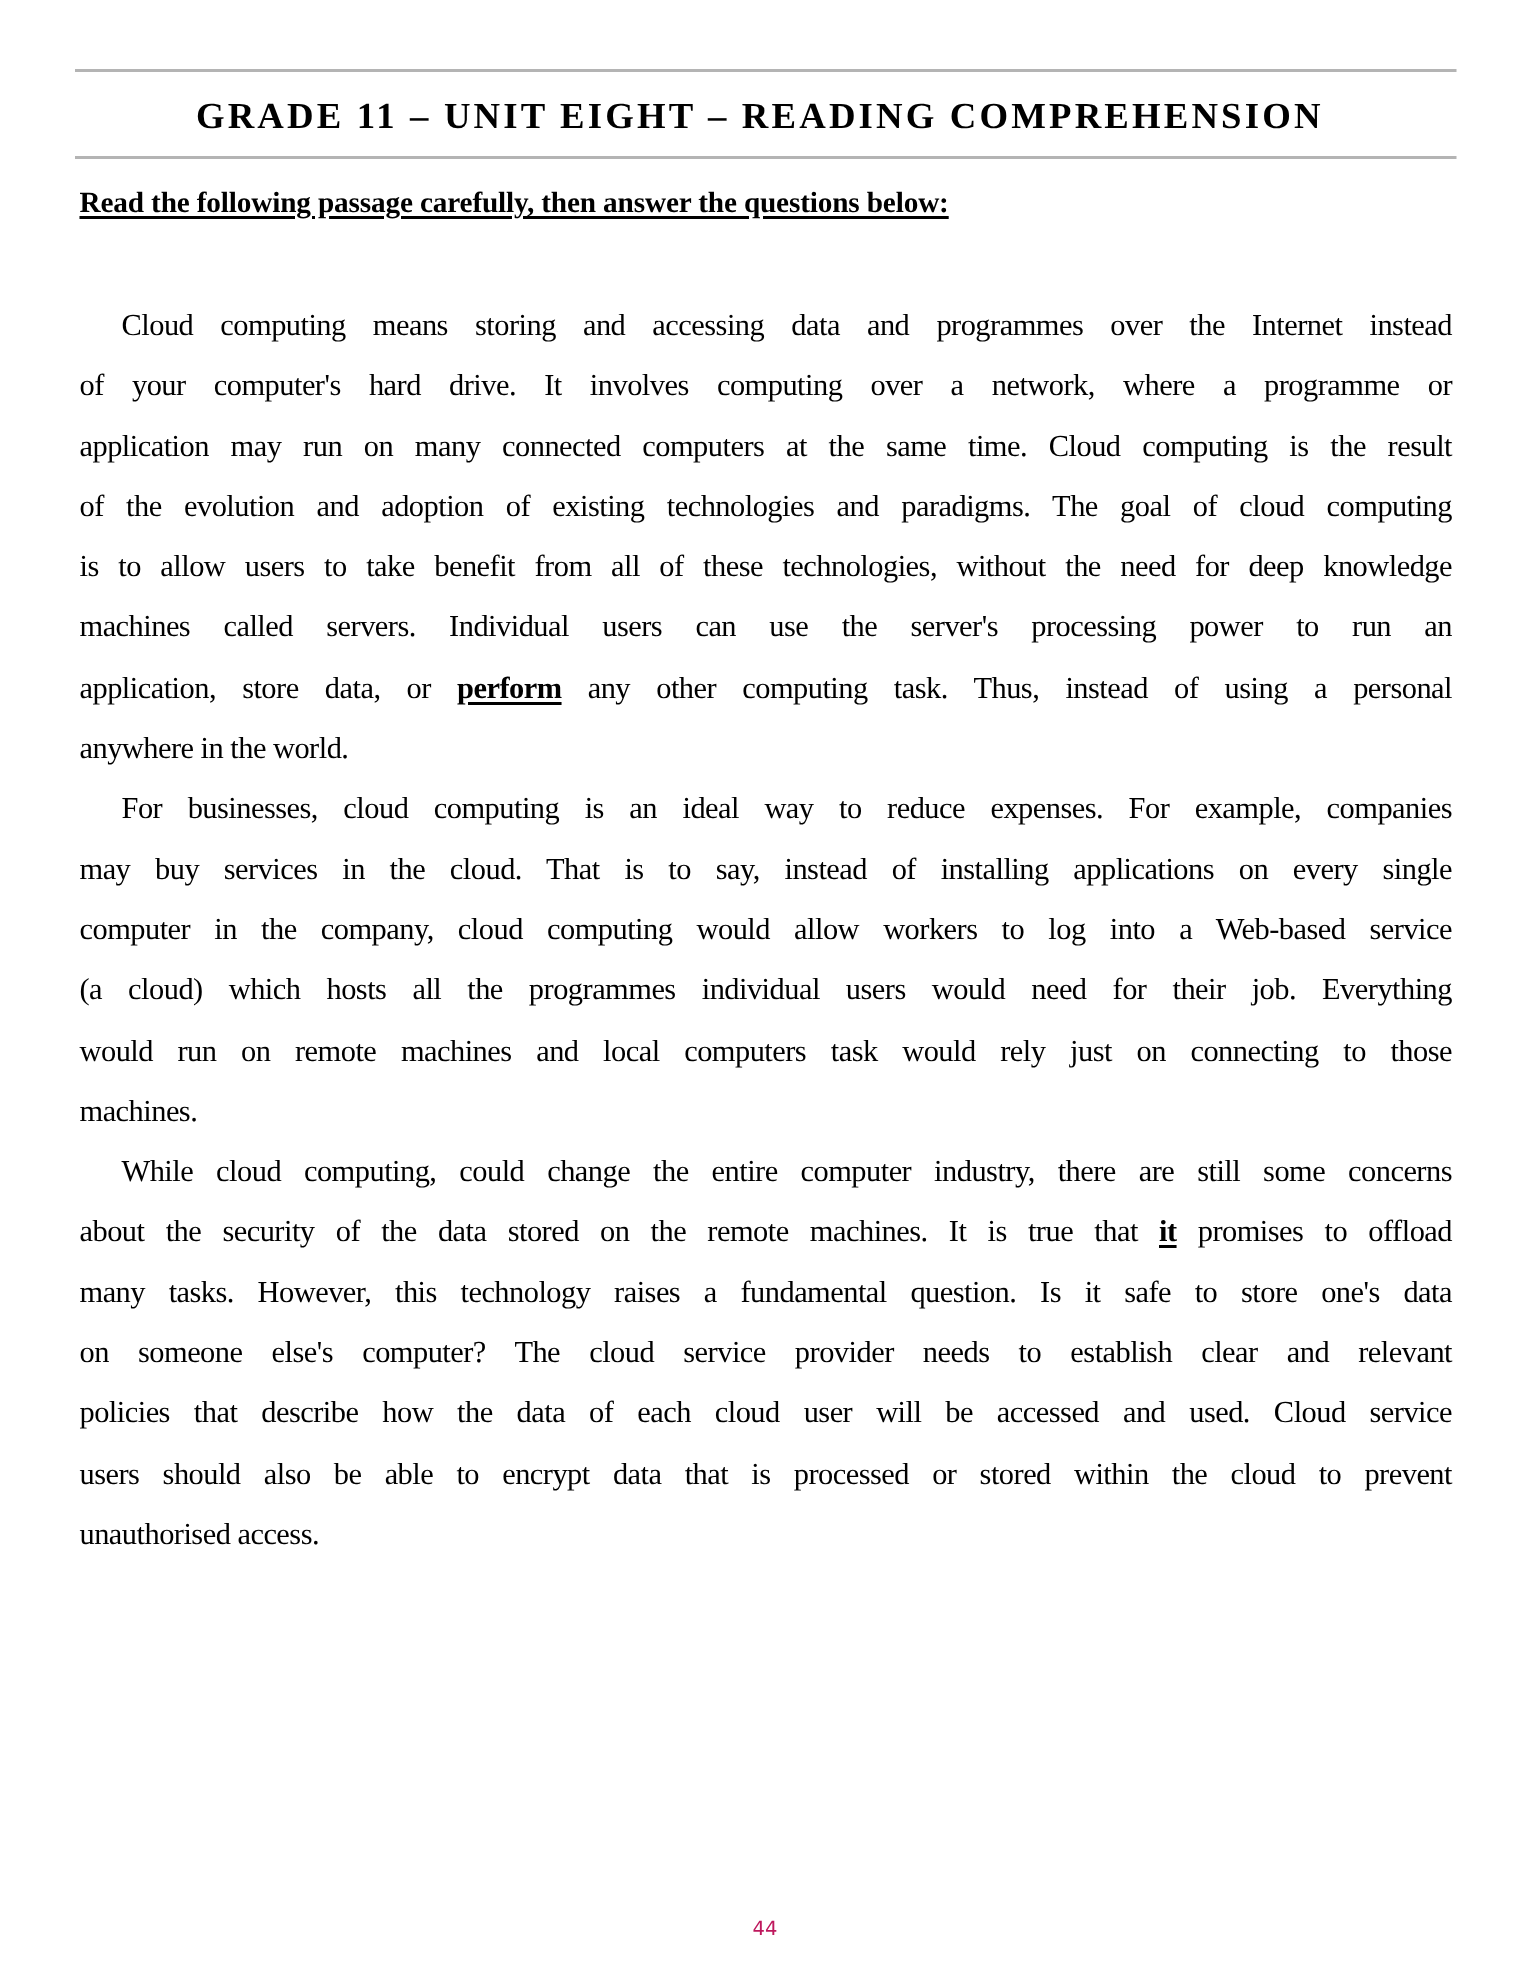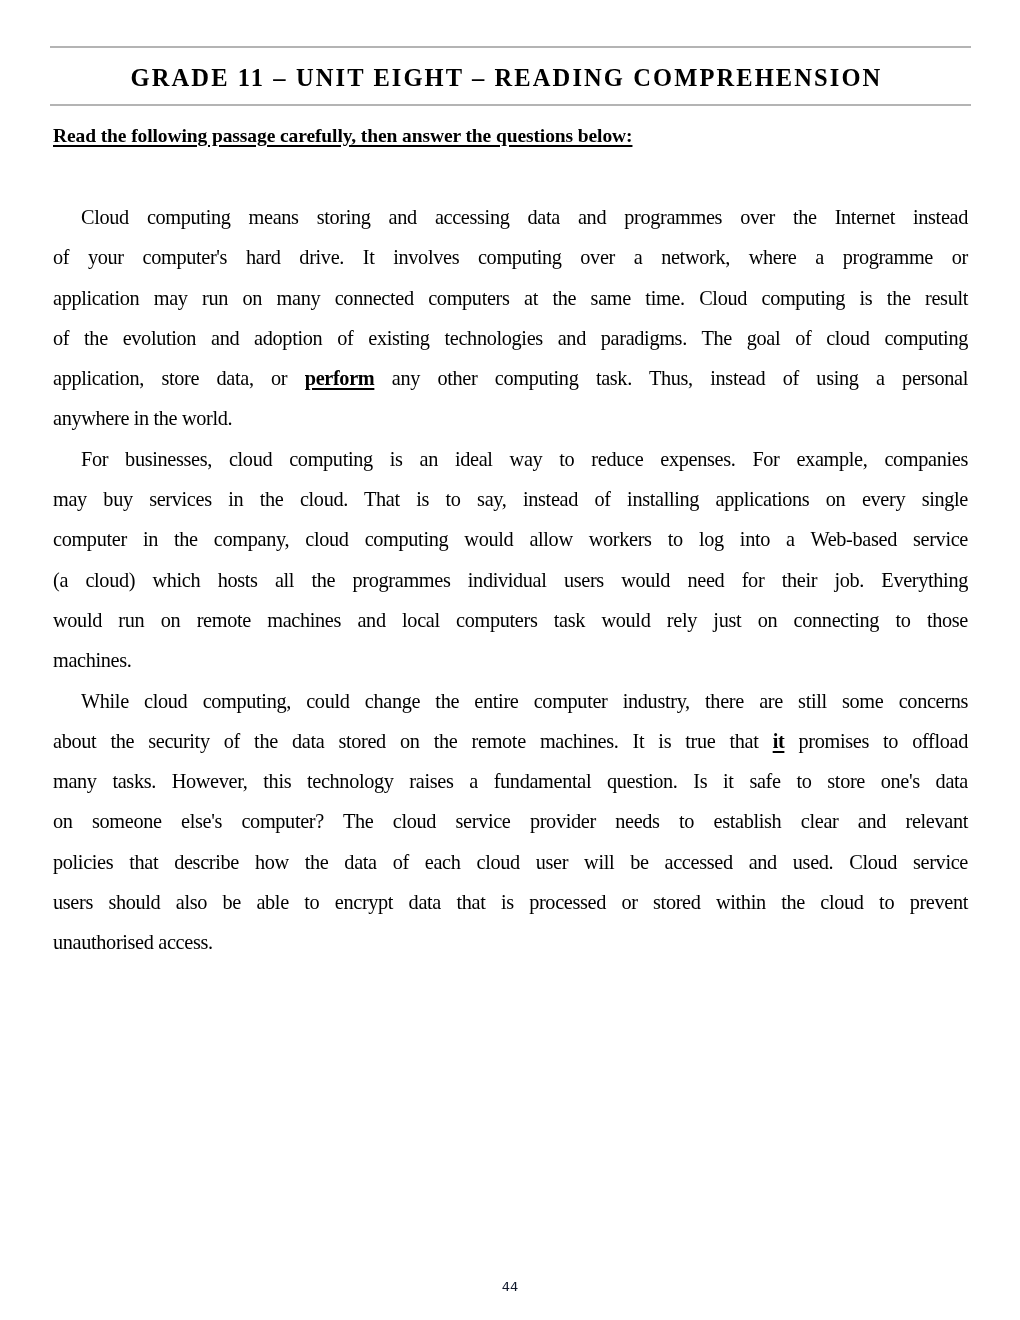--- a/index.html
+++ b/index.html
@@ -28,40 +28,42 @@
     }
     .line {
       display: block; height: 40.3px; white-space: nowrap;
       text-align: justify; text-align-last: justify; letter-spacing: -0.35px;
     }
     .line.indent { padding-left: 28px; }
     .line.last { text-align-last: left; }
     .kw { font-weight: bold; text-decoration: underline; text-decoration-thickness: 2px; text-underline-offset: 3px; }
     .page-num {
       position: absolute; top: 1279px; left: 0; width: 1020px; text-align: center;
-      font-family: "DejaVu Sans", sans-serif; font-size: 13px; color: #0f172a;
+      font-family: "DejaVu Sans", sans-serif; font-size: 13px; color: #be185d;
     }
   </style>
 </head>
 <body>
 
 <div class="rule top"></div>
 <div class="title">GRADE 11 – UNIT EIGHT – READING COMPREHENSION</div>
 <div class="rule bottom"></div>
 
 <div class="instruction">Read the following passage carefully, then answer the questions below:</div>
 
 <div class="passage" id="passage">
     <div>
       <span class="line indent">Cloud computing means storing and accessing data and programmes over the Internet instead</span>
       <span class="line">of your computer's hard drive. It involves computing over a network, where a programme or</span>
       <span class="line">application may run on many connected computers at the same time. Cloud computing is the result</span>
       <span class="line">of the evolution and adoption of existing technologies and paradigms. The goal of cloud computing</span>
+      <span class="line">is to allow users to take benefit from all of these technologies, without the need for deep knowledge</span>
     </div>
     <div>
+      <span class="line">machines called servers. Individual users can use the server's processing power to run an</span>
       <span class="line"><span>application, store data, or </span><span class="kw">perform</span><span> any other computing task. Thus, instead of using a personal</span></span>
       <span class="line last">anywhere in the world.</span>
     </div>
     <div>
       <span class="line indent">For businesses, cloud computing is an ideal way to reduce expenses. For example, companies</span>
       <span class="line">may buy services in the cloud. That is to say, instead of installing applications on every single</span>
       <span class="line">computer in the company, cloud computing would allow workers to log into a Web-based service</span>
       <span class="line">(a cloud) which hosts all the programmes individual users would need for their job. Everything</span>
       <span class="line">would run on remote machines and local computers task would rely just on connecting to those</span>
       <span class="line last">machines.</span>

